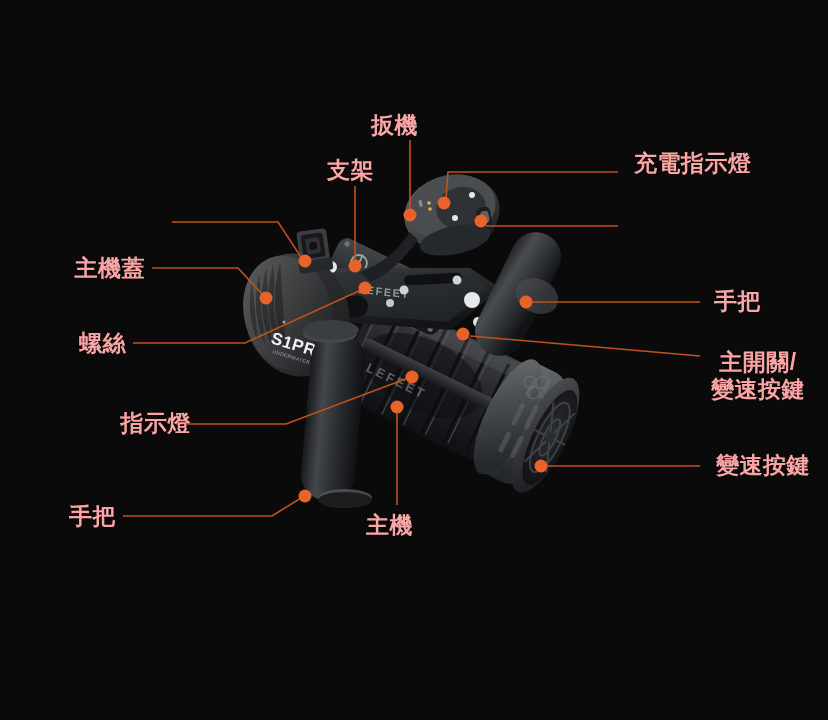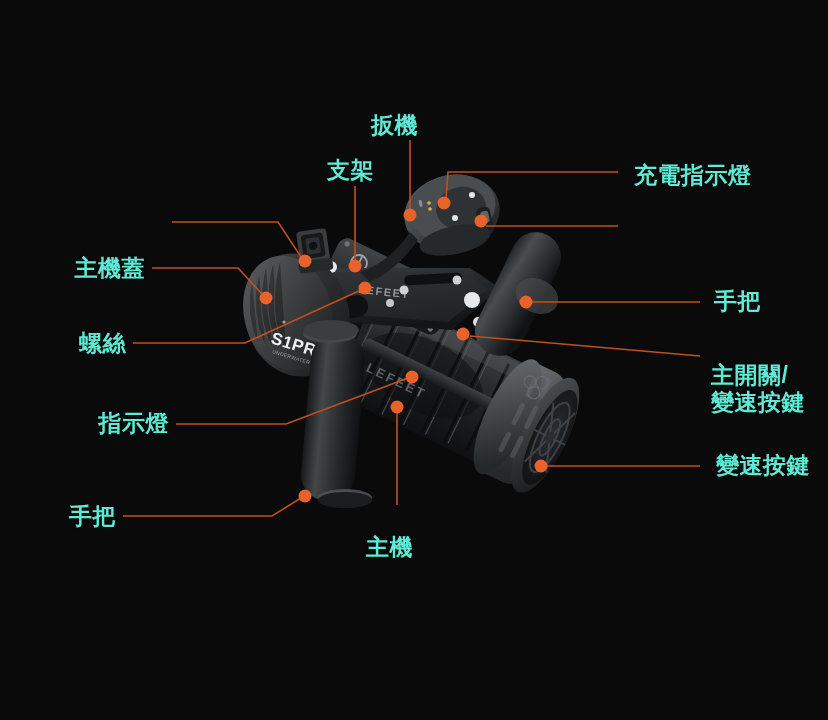--- a/index.html
+++ b/index.html
@@ -14,21 +14,21 @@
     height: 720px;
     background: #0a0a0a;
     overflow: hidden;
     font-family: "Liberation Sans", "DejaVu Sans", sans-serif;
     -webkit-font-smoothing: antialiased;
   }
 
   
   .label {
     position: absolute;
-    color: #5eead4;
+    color: #fca5a5;
     font-size: 23px;
     font-weight: 700;
     line-height: 1.18;
     letter-spacing: 0.5px;
     white-space: pre;
     text-shadow: 0 0 2px rgba(0,0,0,.9);
   }
   .label.r { text-align: right; }
   .label.l { text-align: left; }
 
@@ -341,29 +341,29 @@
 
   <div class="label l" style="left:371px; top:112px;">扳機</div>
 
   <div class="label l" style="left:327px; top:157px;text-align:right;">支架</div>
 
 
   <div class="label r" style="right:683px; top:255px;">主機蓋</div>
 
   <div class="label r" style="right:702px; top:330px;padding-left:20px;">螺絲</div>
 
-  <div class="label r" style="right:659px; top:410px;">指示燈</div>
+  <div class="label r" style="right:637px; top:410px;">指示燈</div>
 
   <div class="label r" style="right:712px; top:503px;">手把</div>
 
-  <div class="label l" style="left:366px; top:534px;text-align:right;">主機</div>
-
-  <div class="label l" style="left:634px; top:162px;">充電指示燈</div>
+  <div class="label l" style="left:366px; top:512px;text-align:right;">主機</div>
+
+  <div class="label l" style="left:634px; top:150px;">充電指示燈</div>
 
 
   <div class="label l" style="left:714px; top:288px;">手把</div>
 
-  <div class="label l" style="left:711px; top:362px;">主開關/
+  <div class="label l" style="left:711px; top:349px;text-align:center;">主開關/
 變速按鍵</div>
 
   <div class="label l" style="left:716px; top:452px;">變速按鍵</div>
 
 </div>
 
 </body></html>

